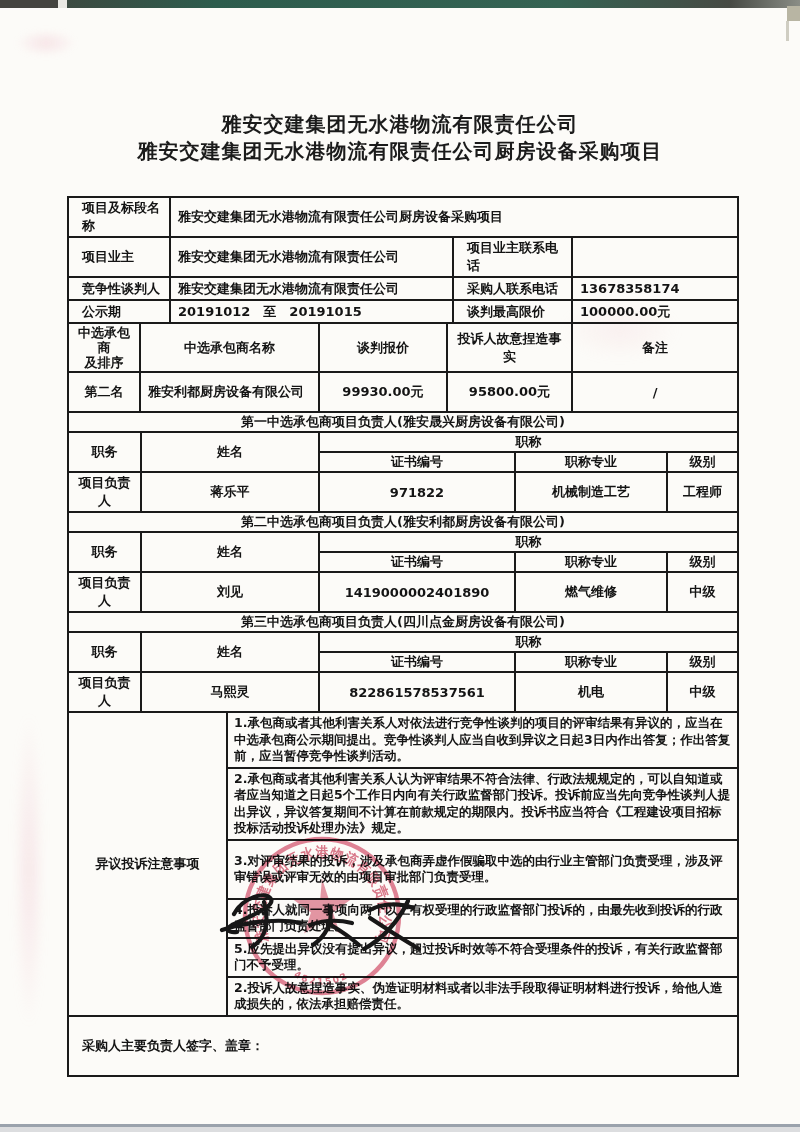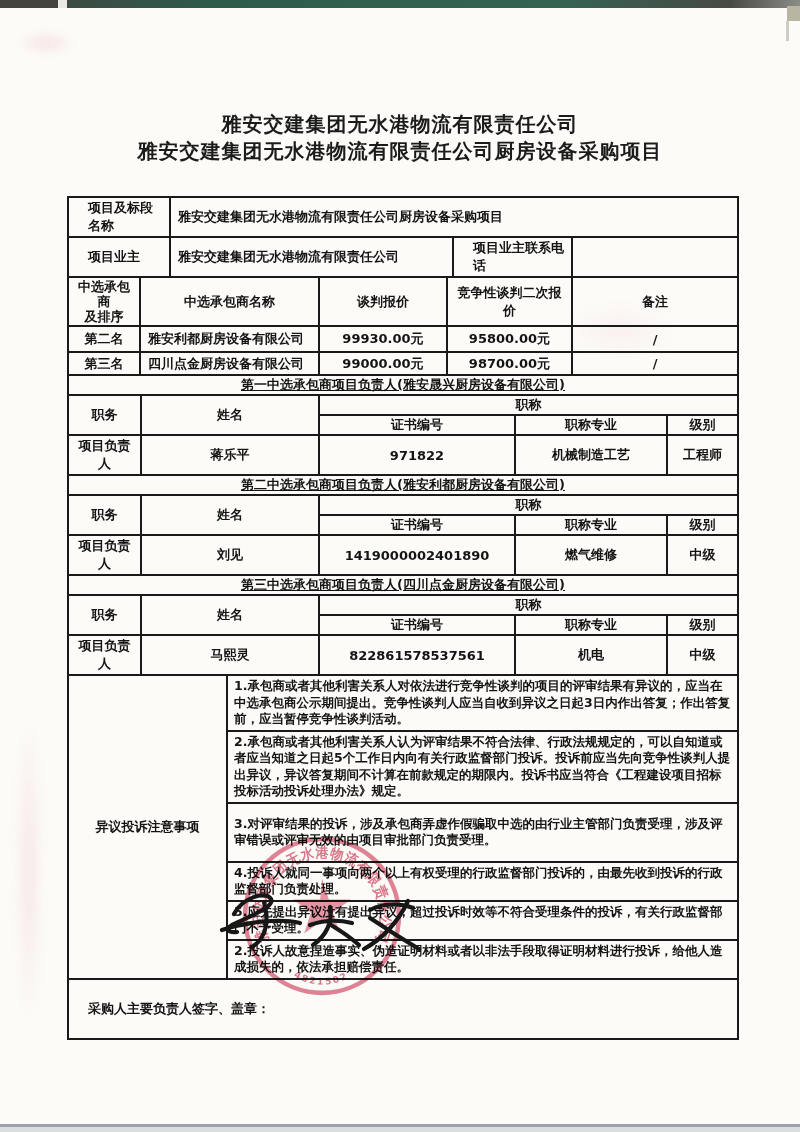--- a/index.html
+++ b/index.html
@@ -24,25 +24,25 @@
     background:radial-gradient(ellipse at center,rgba(240,200,205,0.20),rgba(240,200,205,0) 70%);filter:blur(5px);}
 
   .doc-title{position:absolute;left:0;top:111px;width:800px;text-align:center;
     font-size:20px;font-weight:700;line-height:26.5px;letter-spacing:1px;color:#1b1b1b;}
 
   .tables{position:absolute;left:67px;top:196px;width:670px;}
   table{border-collapse:collapse;table-layout:fixed;width:670px;margin-top:-2px;}
   table:first-child{margin-top:0;}
   td{border:2px solid #1a1a1a;font-size:13px;font-weight:700;color:#141414;
      padding:1px 4px;overflow:hidden;}
-  .lbl{text-align:left;padding-left:19px;}
+  .lbl{text-align:left;padding-left:13px;}
   .val{text-align:left;padding-left:7px;}
   .ctr{text-align:center;}
   .pre{white-space:pre-line;line-height:15px;}
-  .sect{text-align:center;font-size:13px;padding:0;text-decoration:underline;}
+  .sect{text-align:center;font-size:13px;padding:0;}
   .notice-txt{font-size:12.5px;line-height:16.5px;padding:2px 6px;text-align:left;}
   .sig-row{vertical-align:middle;}
 
   .footer-note{position:absolute;left:56px;top:950px;width:700px;
     font-size:13px;font-weight:700;line-height:17.5px;color:#161616;}
 
   .stamp{position:absolute;left:236px;top:830px;width:172px;height:172px;z-index:5;
     opacity:0.88;mix-blend-mode:multiply;}
   .signature{position:absolute;left:212px;top:880px;width:230px;height:78px;z-index:6;}
 </style>
@@ -76,52 +76,57 @@
         <tr style="height:23px">
       <td class="lbl">项目及标段名称</td>
       <td class="val" colspan="3">雅安交建集团无水港物流有限责任公司厨房设备采购项目</td>
     </tr>
     <tr style="height:37px">
       <td class="lbl">项目业主</td>
       <td class="val">雅安交建集团无水港物流有限责任公司</td>
       <td class="lbl">项目业主联系电话</td>
       <td class="val"></td>
     </tr>
+    <tr style="height:23px">
+      <td class="lbl">竞争性谈判人</td>
+      <td class="val">雅安交建集团无水港物流有限责任公司</td>
+      <td class="lbl">采购人联系电话</td>
+      <td class="val">13678358174</td>
+    </tr>
+    <tr style="height:23px">
+      <td class="lbl">公示期</td>
+      <td class="val">20191012　至　20191015</td>
+      <td class="lbl">谈判最高限价</td>
+      <td class="val">100000.00元</td>
+    </tr>
   </tbody>
     </table>
 
   <table>
     <colgroup>
         <col style="width:72px">
         <col style="width:179px">
         <col style="width:128px">
         <col style="width:125px">
         <col style="width:166px">
       </colgroup>
     <tbody>
         <tr style="height:34px">
       <td class="ctr pre">中选承包商
 及排序</td>
       <td class="ctr">中选承包商名称</td>
       <td class="ctr">谈判报价</td>
-      <td class="ctr">竞争性谈判二次报价</td>
+      <td class="ctr">投诉人故意捏造事实</td>
       <td class="ctr">备注</td>
     </tr>
-    <tr style="height:26px">
+    <tr style="height:40px">
       <td class="ctr">第二名</td>
       <td class="val">雅安利都厨房设备有限公司</td>
       <td class="ctr">99930.00元</td>
       <td class="ctr">95800.00元</td>
-      <td class="ctr">/</td>
-    </tr>
-    <tr style="height:23px">
-      <td class="ctr">第三名</td>
-      <td class="val">四川点金厨房设备有限公司</td>
-      <td class="ctr">99000.00元</td>
-      <td class="ctr">98700.00元</td>
       <td class="ctr">/</td>
     </tr>
   </tbody>
     </table>
 
   <table>
     <colgroup>
         <col style="width:73px">
         <col style="width:178px">
         <col style="width:196px">

